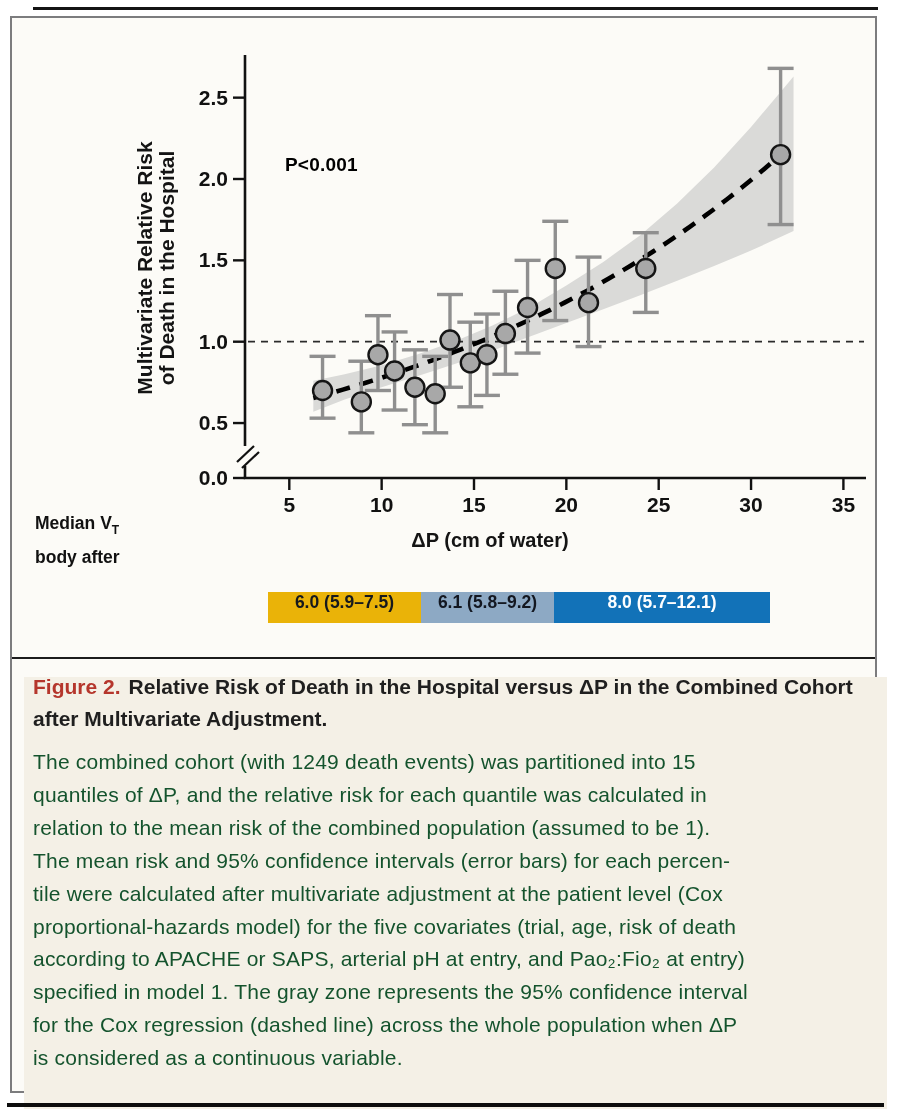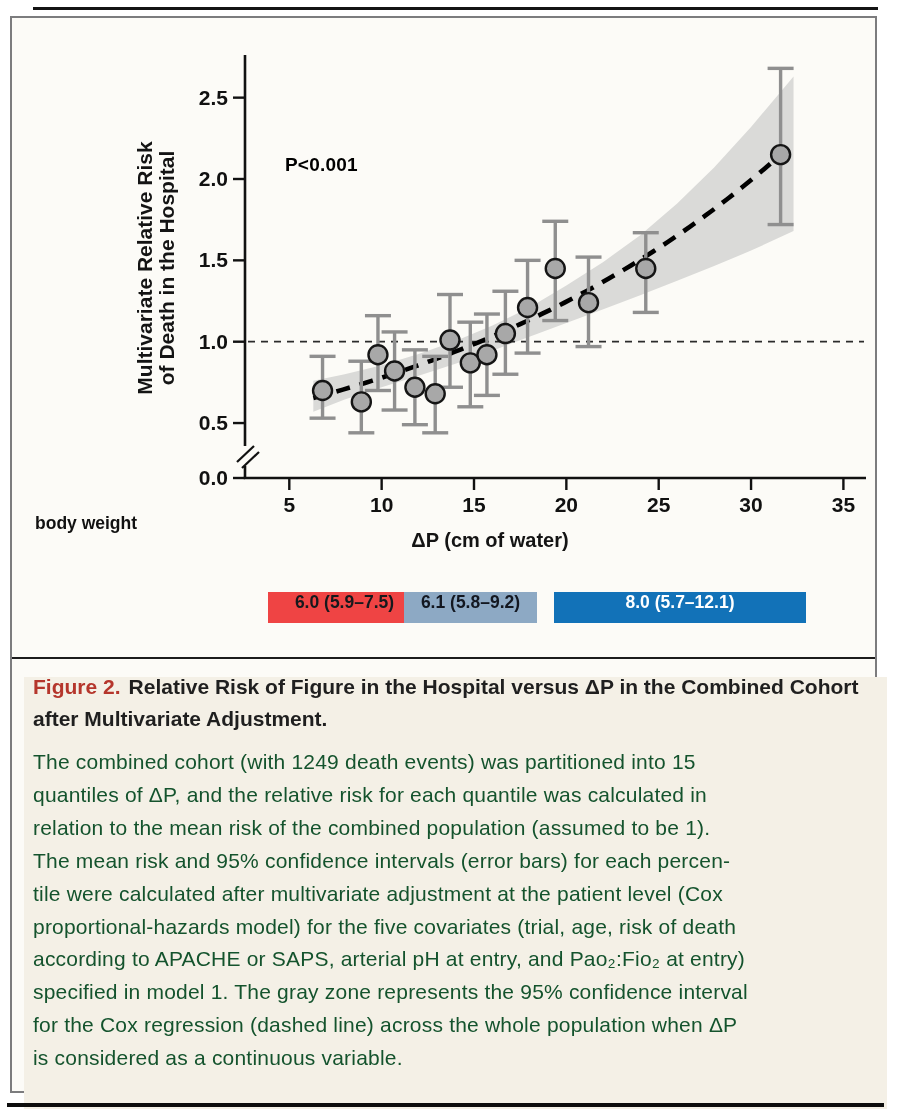--- a/index.html
+++ b/index.html
@@ -155,32 +155,33 @@
   <div class="y-title">
     <span>Multivariate Relative Risk</span><br>
     <span>of Death in the Hospital</span>
   </div>
 
   <div class="p-value">P&lt;0.001</div>
 
   <div class="x-title">ΔP (cm of water)</div>
 
   <div class="vt-label">
-    <div>body weight</div>
+    <div><span>Median V</span><sub>T</sub></div>
+    <div>body after</div>
   </div>
 
-  <div class="vt-seg" style="left: 268px; width: 153px; background: #ef4444; color: rgb(22, 25, 29);">6.0 (5.9–7.5)</div>
-  <div class="vt-seg" style="left: 404px; width: 133px; background: rgb(141, 169, 196); color: rgb(19, 23, 32);">6.1 (5.8–9.2)</div>
-  <div class="vt-seg" style="left: 554px; width: 252px; background: rgb(18, 114, 184); color: rgb(255, 255, 255);">8.0 (5.7–12.1)</div>
+  <div class="vt-seg" style="left: 268px; width: 153px; background: #eab308; color: rgb(22, 25, 29);">6.0 (5.9–7.5)</div>
+  <div class="vt-seg" style="left: 421px; width: 133px; background: rgb(141, 169, 196); color: rgb(19, 23, 32);">6.1 (5.8–9.2)</div>
+  <div class="vt-seg" style="left: 554px; width: 216px; background: rgb(18, 114, 184); color: rgb(255, 255, 255);">8.0 (5.7–12.1)</div>
 
   <div class="separator"></div>
 
   <div class="caption">
     <p class="cap-head">
-      <span class="fig-label" style="color: rgb(181, 54, 44);">Figure 2.</span><span>Relative Risk of Figure in the Hospital versus ΔP in the Combined Cohort after Multivariate Adjustment.</span>
+      <span class="fig-label" style="color: rgb(181, 54, 44);">Figure 2.</span><span>Relative Risk of Death in the Hospital versus ΔP in the Combined Cohort after Multivariate Adjustment.</span>
     </p>
     <p class="cap-body">The combined cohort (with 1249 death events) was partitioned into 15
 quantiles of ΔP, and the relative risk for each quantile was calculated in
 relation to the mean risk of the combined population (assumed to be 1).
 The mean risk and 95% confidence intervals (error bars) for each percen-
 tile were calculated after multivariate adjustment at the patient level (Cox
 proportional-hazards model) for the five covariates (trial, age, risk of death
 according to APACHE or SAPS, arterial pH at entry, and Pao₂:Fio₂ at entry)
 specified in model 1. The gray zone represents the 95% confidence interval
 for the Cox regression (dashed line) across the whole population when ΔP

